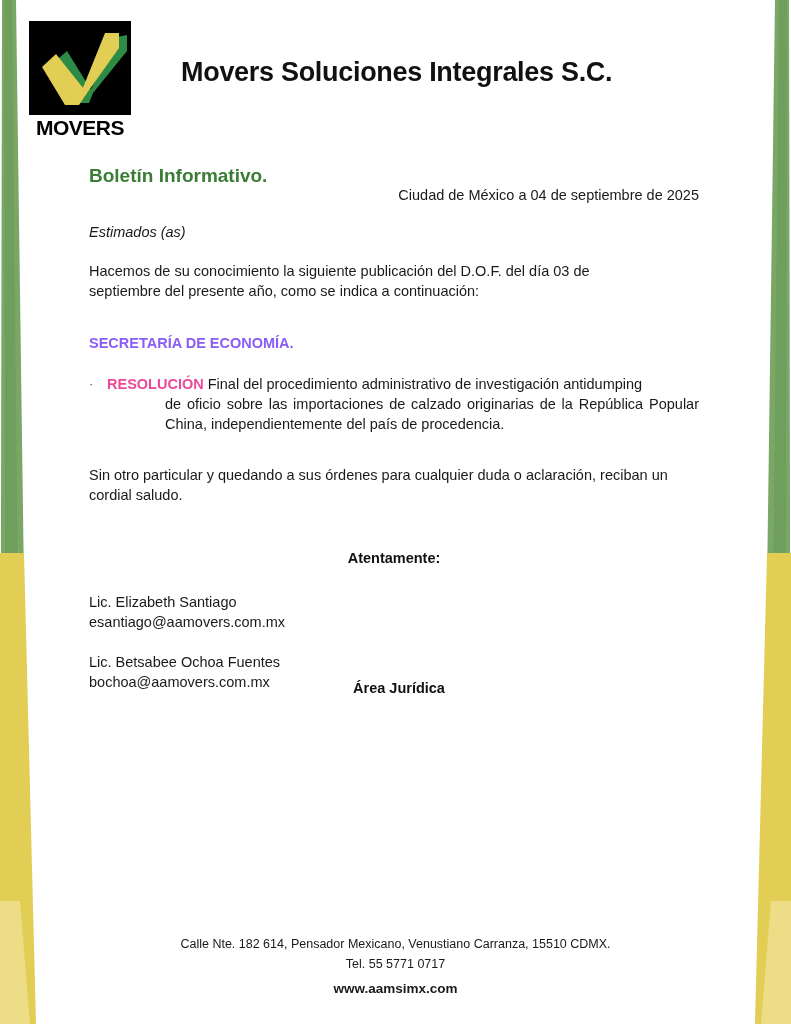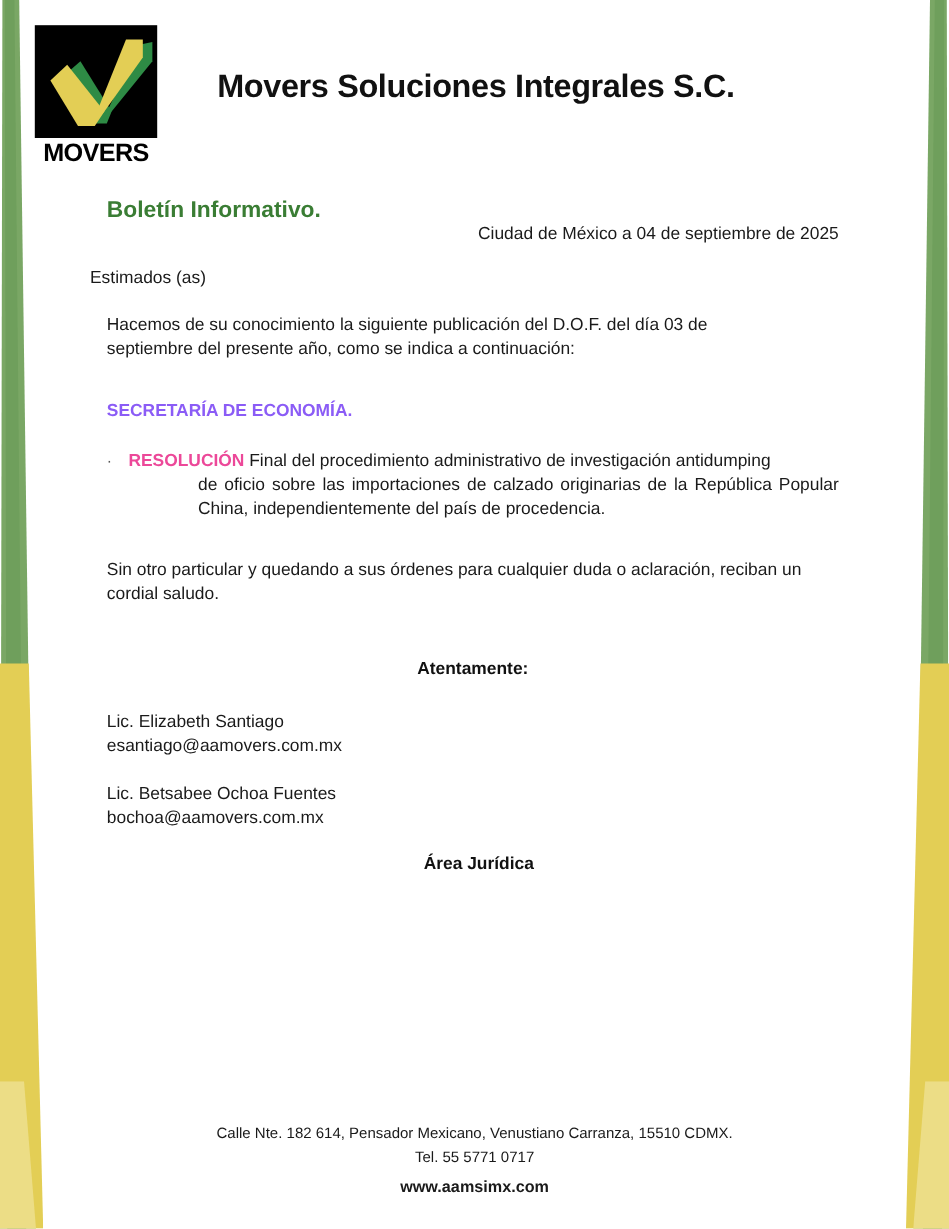--- a/index.html
+++ b/index.html
@@ -153,24 +153,25 @@
     position: absolute;
     left: 89px;
     top: 187px;
     width: 610px;
     font-size: 14.5px;
     color: #1a1a1a;
     text-align: right;
   }
   .greeting {
     position: absolute;
-    left: 75px;
+    left: 89px;
     top: 224px;
     font-size: 14.5px;
     color: #1a1a1a;
+    font-style: italic;
   }
   .intro {
     position: absolute;
     left: 89px;
     top: 261px;
     width: 560px;
     font-size: 14.5px;
     line-height: 20px;
     color: #1a1a1a;
   }
@@ -238,21 +239,21 @@
     left: 89px;
     font-size: 14.5px;
     line-height: 20px;
     color: #1a1a1a;
   }
   .sig-1 { top: 592px; }
   .sig-2 { top: 652px; }
   .area {
     position: absolute;
     left: 89px;
-    top: 712px;
+    top: 680px;
     width: 620px;
     font-size: 14.5px;
     font-weight: bold;
     color: #111111;
     text-align: center;
   }
 
   
   .footer {
     position: absolute;

